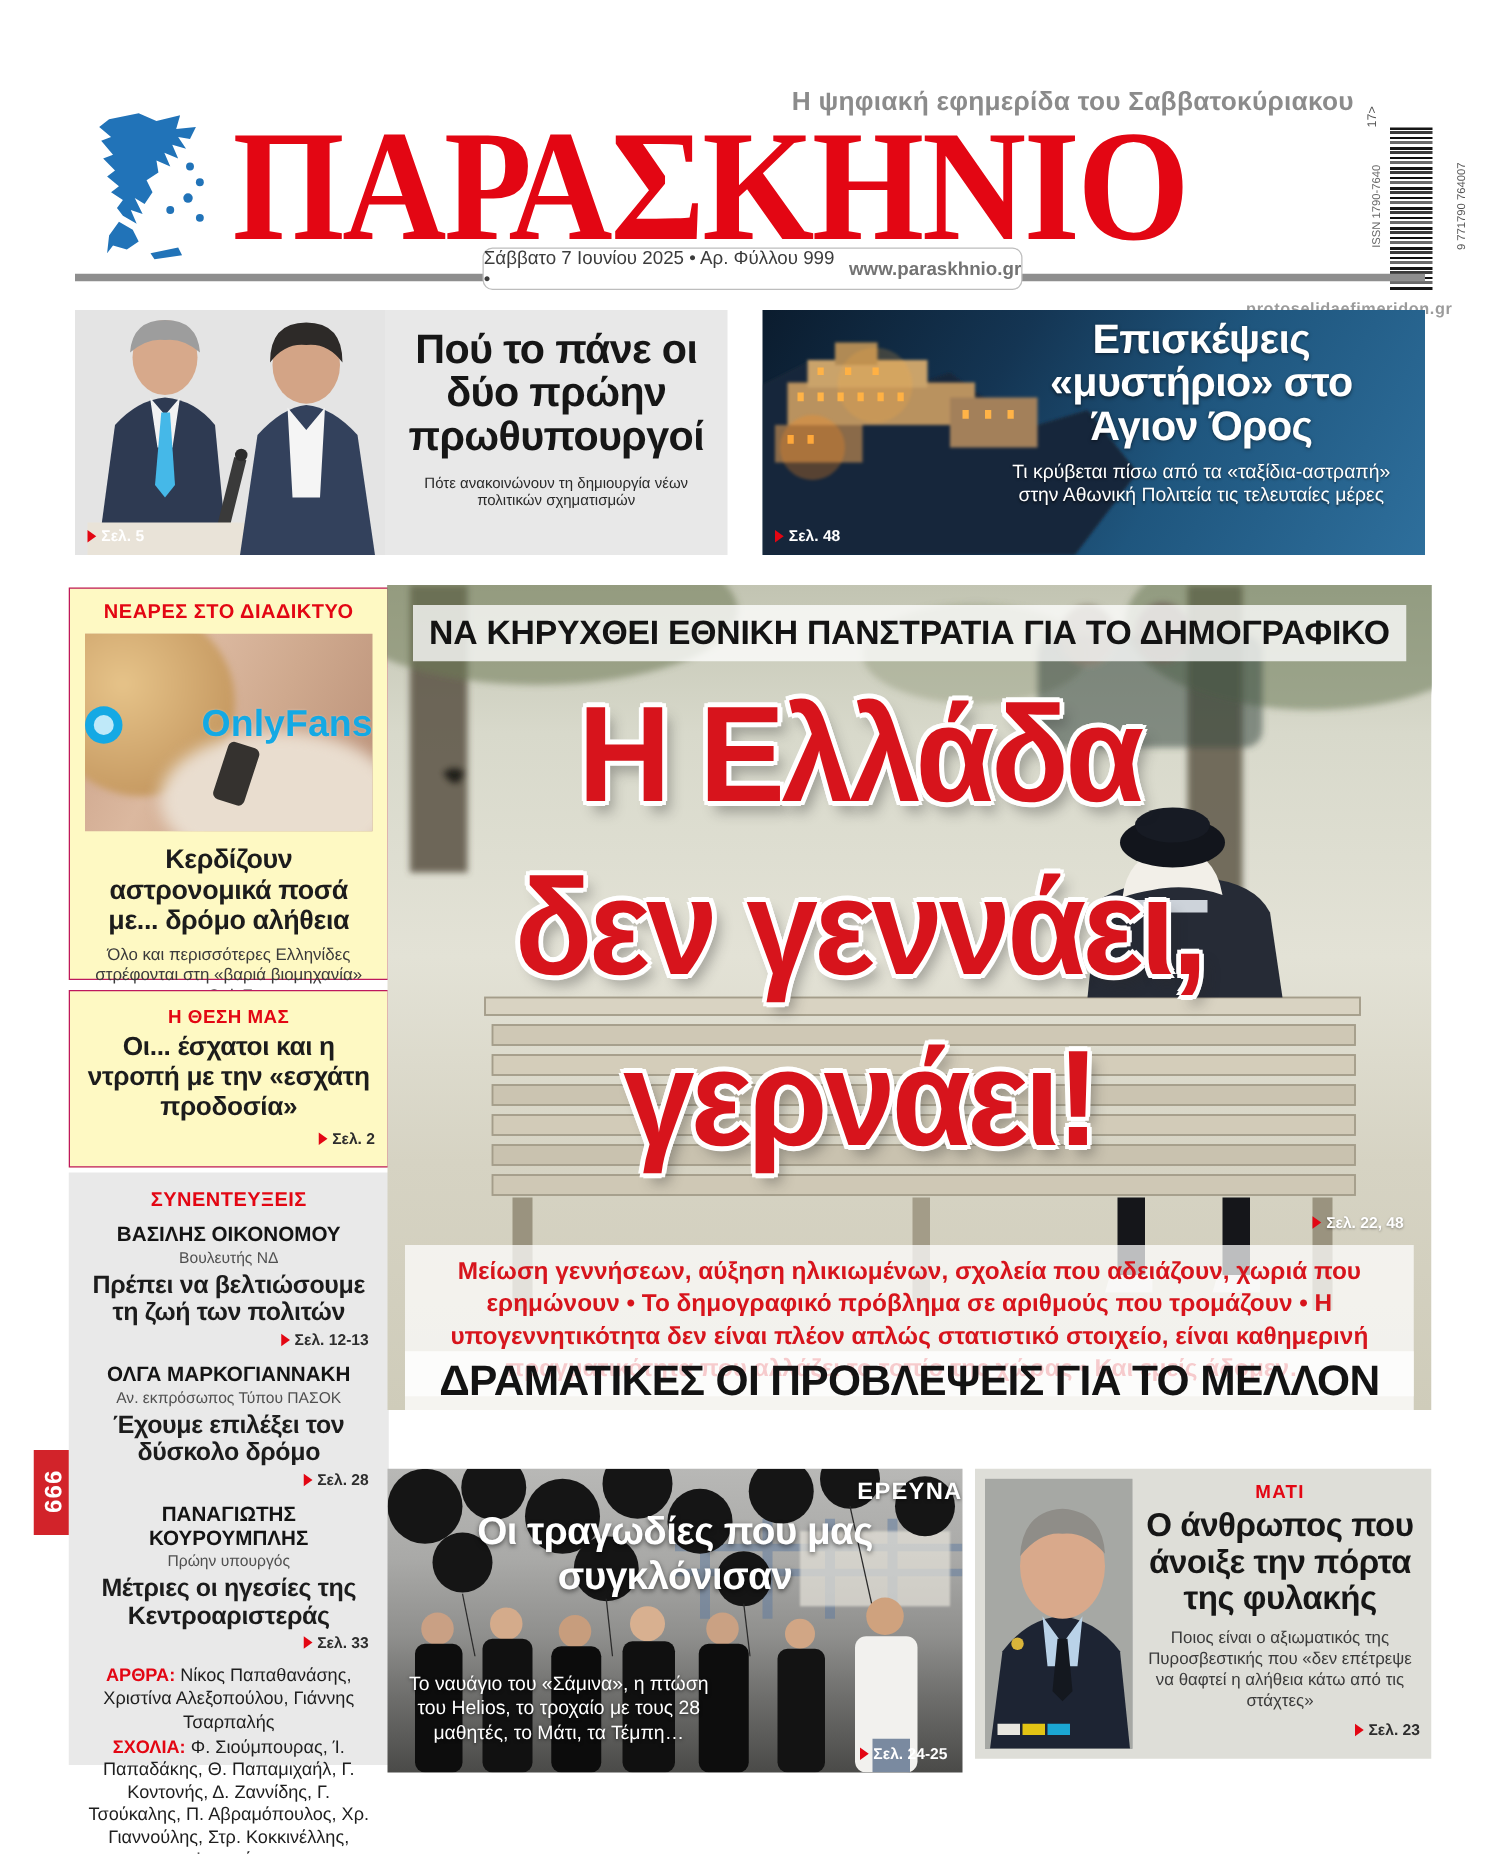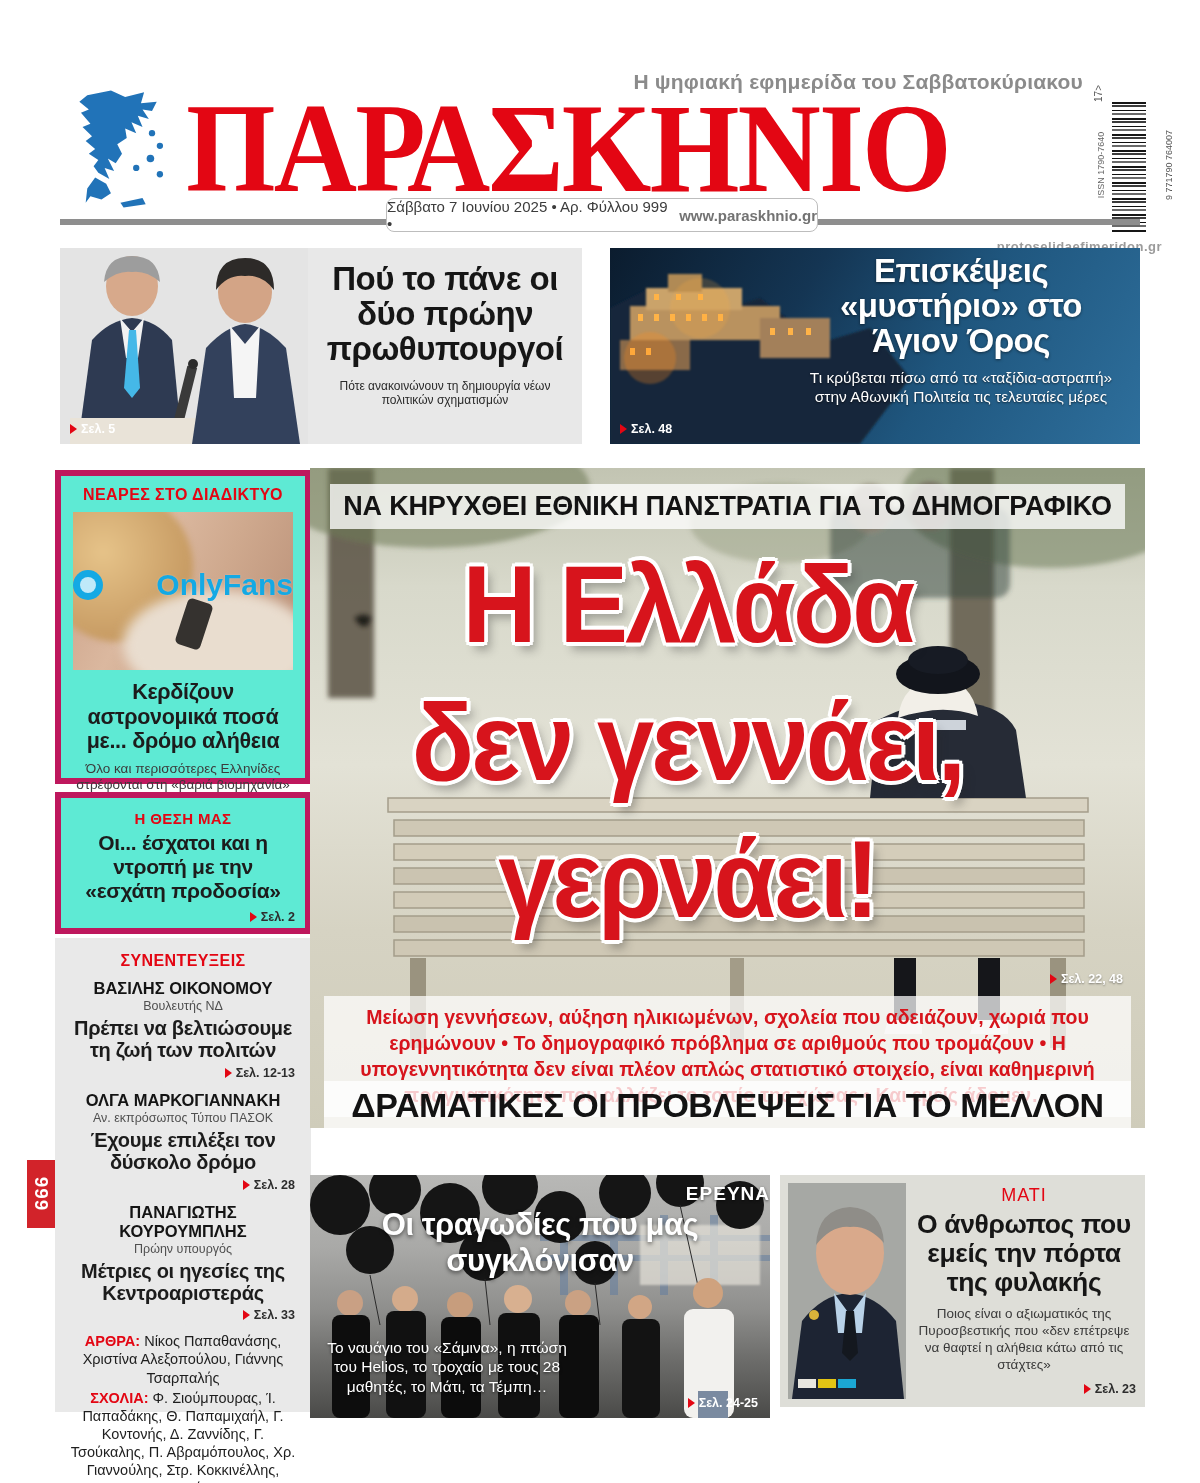--- a/index.html
+++ b/index.html
@@ -50,21 +50,21 @@
   .tr-sub { margin-top:10px; font-size:15.5px; line-height:1.2; text-shadow:0 1px 2px rgba(0,0,0,.6); }
 
   .pgref { font-size:12.5px; font-weight:bold; color:#2d2d2d; display:inline-flex; align-items:center; gap:4px; }
   .pgref.onphoto { color:#fff;text-align:center; }
   .tri { width:0; height:0; border-left:7px solid #e30613; border-top:5px solid transparent;
     border-bottom:5px solid transparent; display:inline-block; }
   .ref-bl { position:absolute; left:10px; bottom:8px; }
   .ref-br { position:absolute; right:12px; bottom:8px; }
 
   
-  .box { left:55px; width:256px; background:#5eead4; border:6px solid #be185d; }
+  .box { left:55px; width:256px; background:#fef9c3; border:1px solid #be185d; }
   .kicker { text-align:center; color:#e30613; font-weight:bold; font-size:16px; letter-spacing:.4px; }
   .box1 { top:470px; height:314px; padding:10px 12px; }
   .of-img { margin-top:8px; position:relative; width:100%; height:158px; overflow:hidden;
     background:linear-gradient(115deg,#caa087 0%,#dbb89f 35%,#cfa98e 60%,#b98f77 100%); }
   .of-hair { position:absolute; left:-30px; top:-20px; width:150px; height:150px; border-radius:50%;
     background:radial-gradient(circle at 40% 40%,#e6c389,#c79b63 70%); filter:blur(3px); }
   .of-duvet { position:absolute; right:-20px; bottom:-30px; width:190px; height:110px; border-radius:50%;
     background:#e9ddcf; filter:blur(6px); }
   .of-phone { position:absolute; left:108px; top:88px; width:26px; height:48px; border-radius:5px;
     background:#35322f; transform:rotate(18deg); }
@@ -117,21 +117,21 @@
   .bl-kicker { position:absolute; top:8px; width:100%; text-align:right; color:#fff;
     font-weight:bold; font-size:19px; letter-spacing:1px; text-shadow:0 1px 3px rgba(0,0,0,.6); }
   .bl-head { position:absolute; top:32px; width:100%; text-align:center; color:#fff;
     font-weight:bold; font-size:31px; letter-spacing:-.5px; text-shadow:0 2px 4px rgba(0,0,0,.55); }
   .bl-sub { position:absolute; left:12px; bottom:22px; width:250px; color:#fff; font-size:15.5px;
     line-height:1.25; text-align:center; text-shadow:0 1px 3px rgba(0,0,0,.7); }
   .br-story { top:1175px; left:780px; width:365px; height:232px; background:#deded8; }
   .br-photo { position:absolute; left:8px; top:8px; width:118px; height:216px; overflow:hidden;
     background:linear-gradient(160deg,#b7b7b3,#8f9292 70%); }
   .br-text { position:absolute; left:132px; top:10px; width:224px; text-align:center; }
-  .br-kicker { color:#e30613; font-weight:normal; font-size:18px; letter-spacing:1px; }
+  .br-kicker { color:#e30613; font-weight:bold; font-size:15px; letter-spacing:1px; }
   .br-head { margin-top:4px; font-size:26.5px; line-height:1.1; font-weight:bold; color:#161616; letter-spacing:-.4px; }
   .br-sub { margin-top:9px; font-size:13.5px; line-height:1.25; color:#3a3a3a; }
   .br-ref { margin-top:6px; text-align:right; }
 </style>
 </head>
 <body>
 
 <div class="abs slogan">Η ψηφιακή εφημερίδα του Σαββατοκύριακου</div>
 
 <div class="abs logo-row">
@@ -449,20 +449,20 @@
       <path d="M46,110 L62,132 L78,110 L74,150 L50,150 Z" fill="#b9d2e8"></path>
       <path d="M58,128 L66,128 L70,170 L62,178 L54,170 Z" fill="#14181f"></path>
       <rect x="10" y="196" width="18" height="9" fill="#e8e6df"></rect>
       <rect x="30" y="196" width="18" height="9" fill="#e3c414"></rect>
       <rect x="50" y="196" width="18" height="9" fill="#1ba7d4"></rect>
       <circle cx="26" cy="132" r="5" fill="#d9b43a"></circle>
     </svg>
   </div>
   <div class="br-text">
     <div class="br-kicker">ΜΑΤΙ</div>
-    <div class="br-head">Ο άνθρωπος που εμείς την πόρτα της φυλακής</div>
+    <div class="br-head">Ο άνθρωπος που άνοιξε την πόρτα της φυλακής</div>
     <div class="br-sub">Ποιος είναι ο αξιωματικός της Πυροσβεστικής που «δεν επέτρεψε να θαφτεί η αλήθεια κάτω από τις στάχτες»</div>
     <div class="br-ref"><span class="pgref">
           <i class="tri"></i>
           <span>Σελ. 23</span>
         </span></div>
   </div>
 </div>
 
 </body></html>

